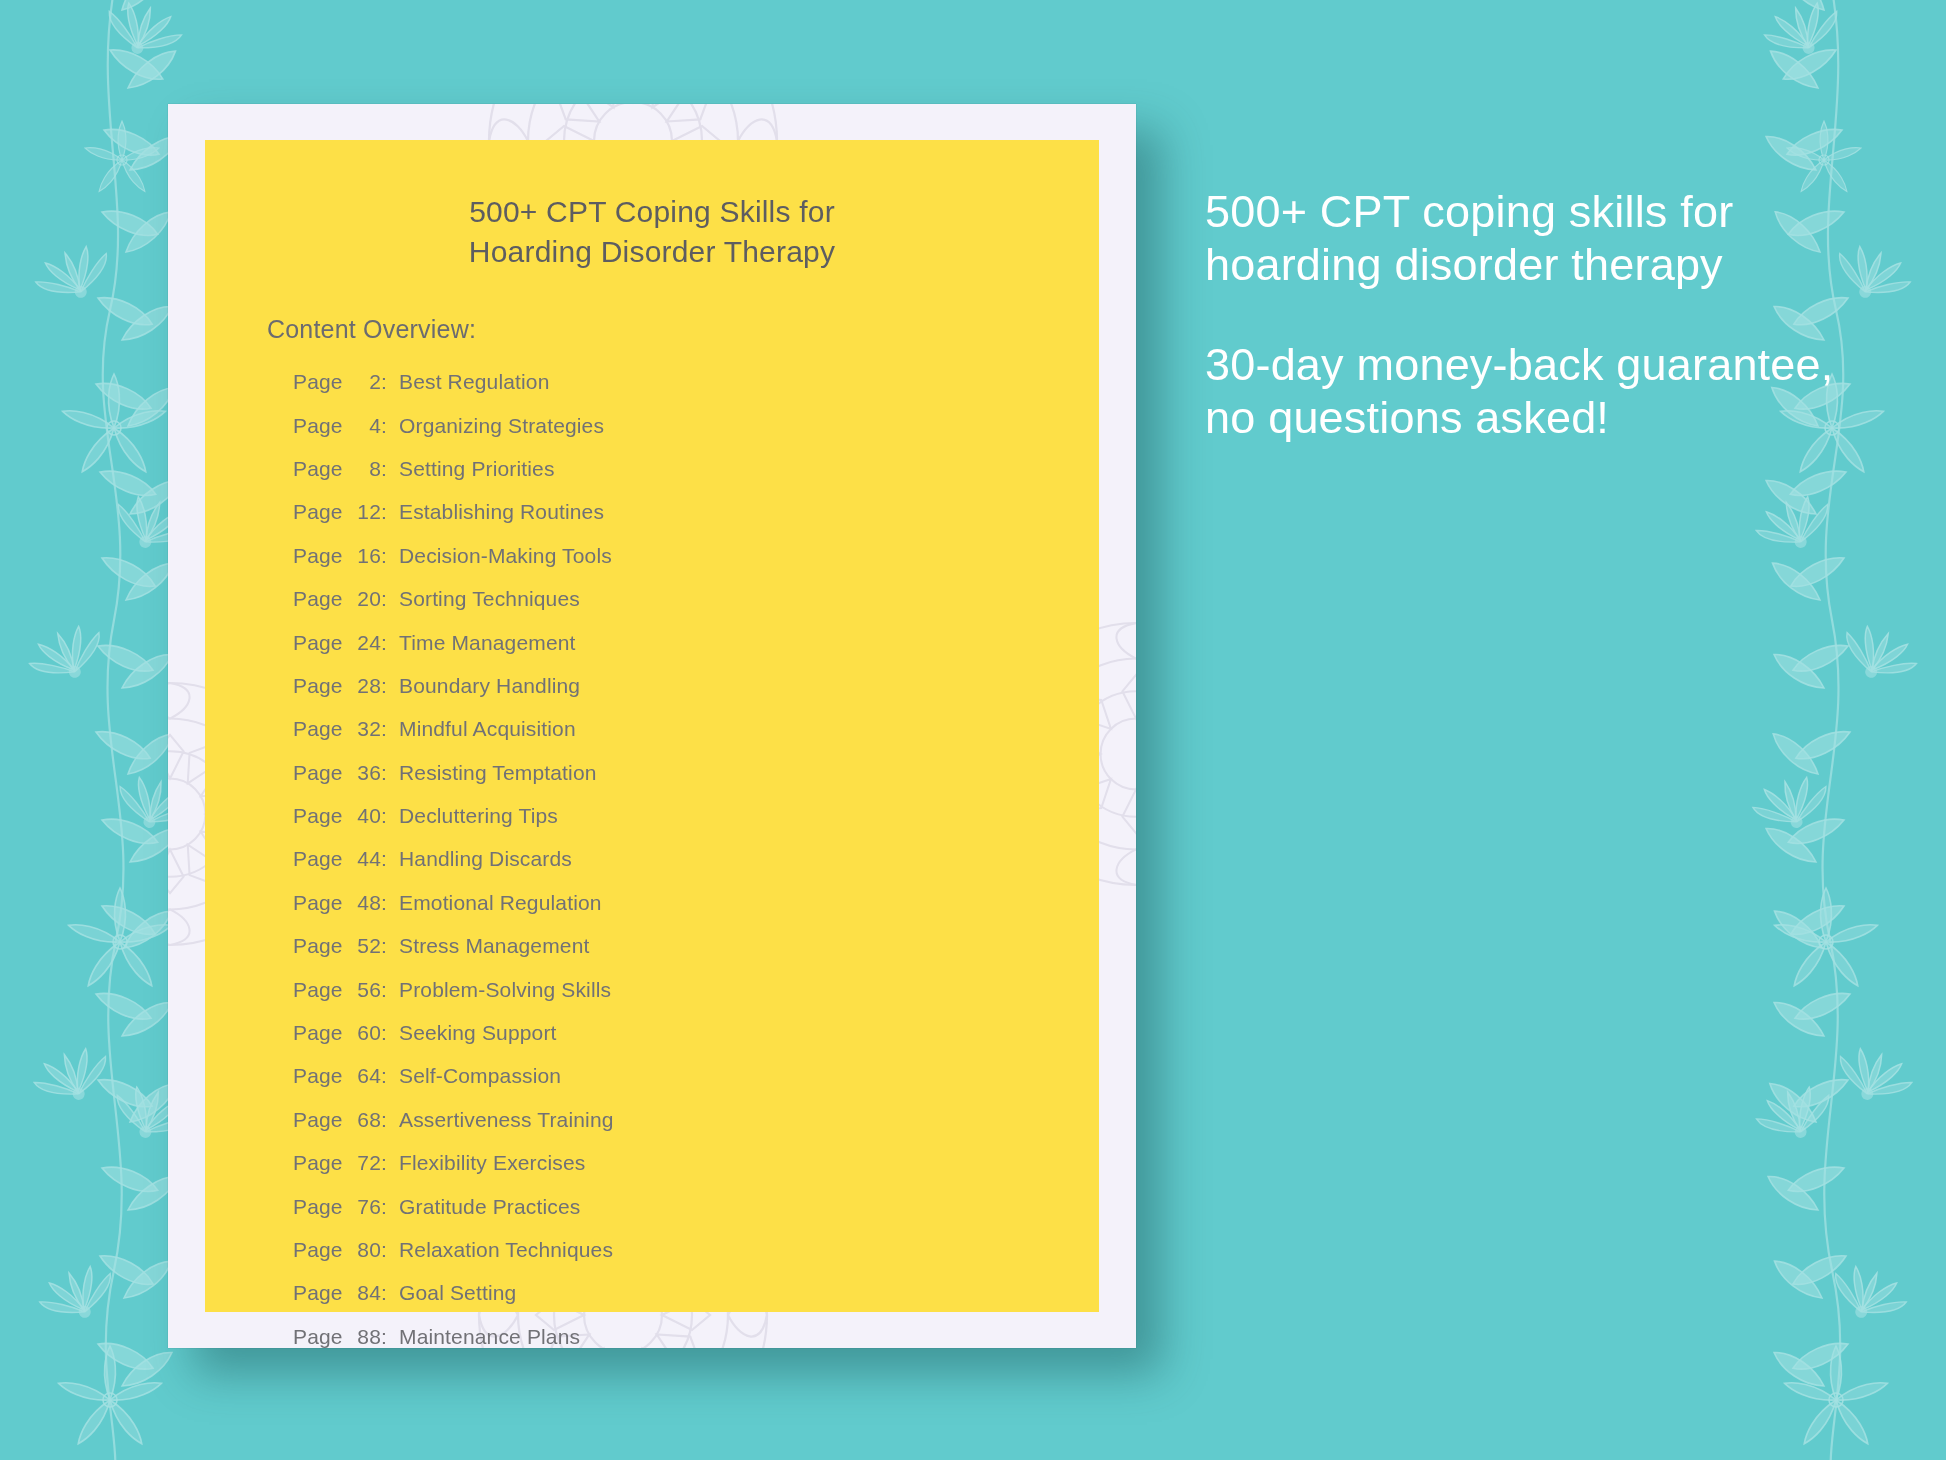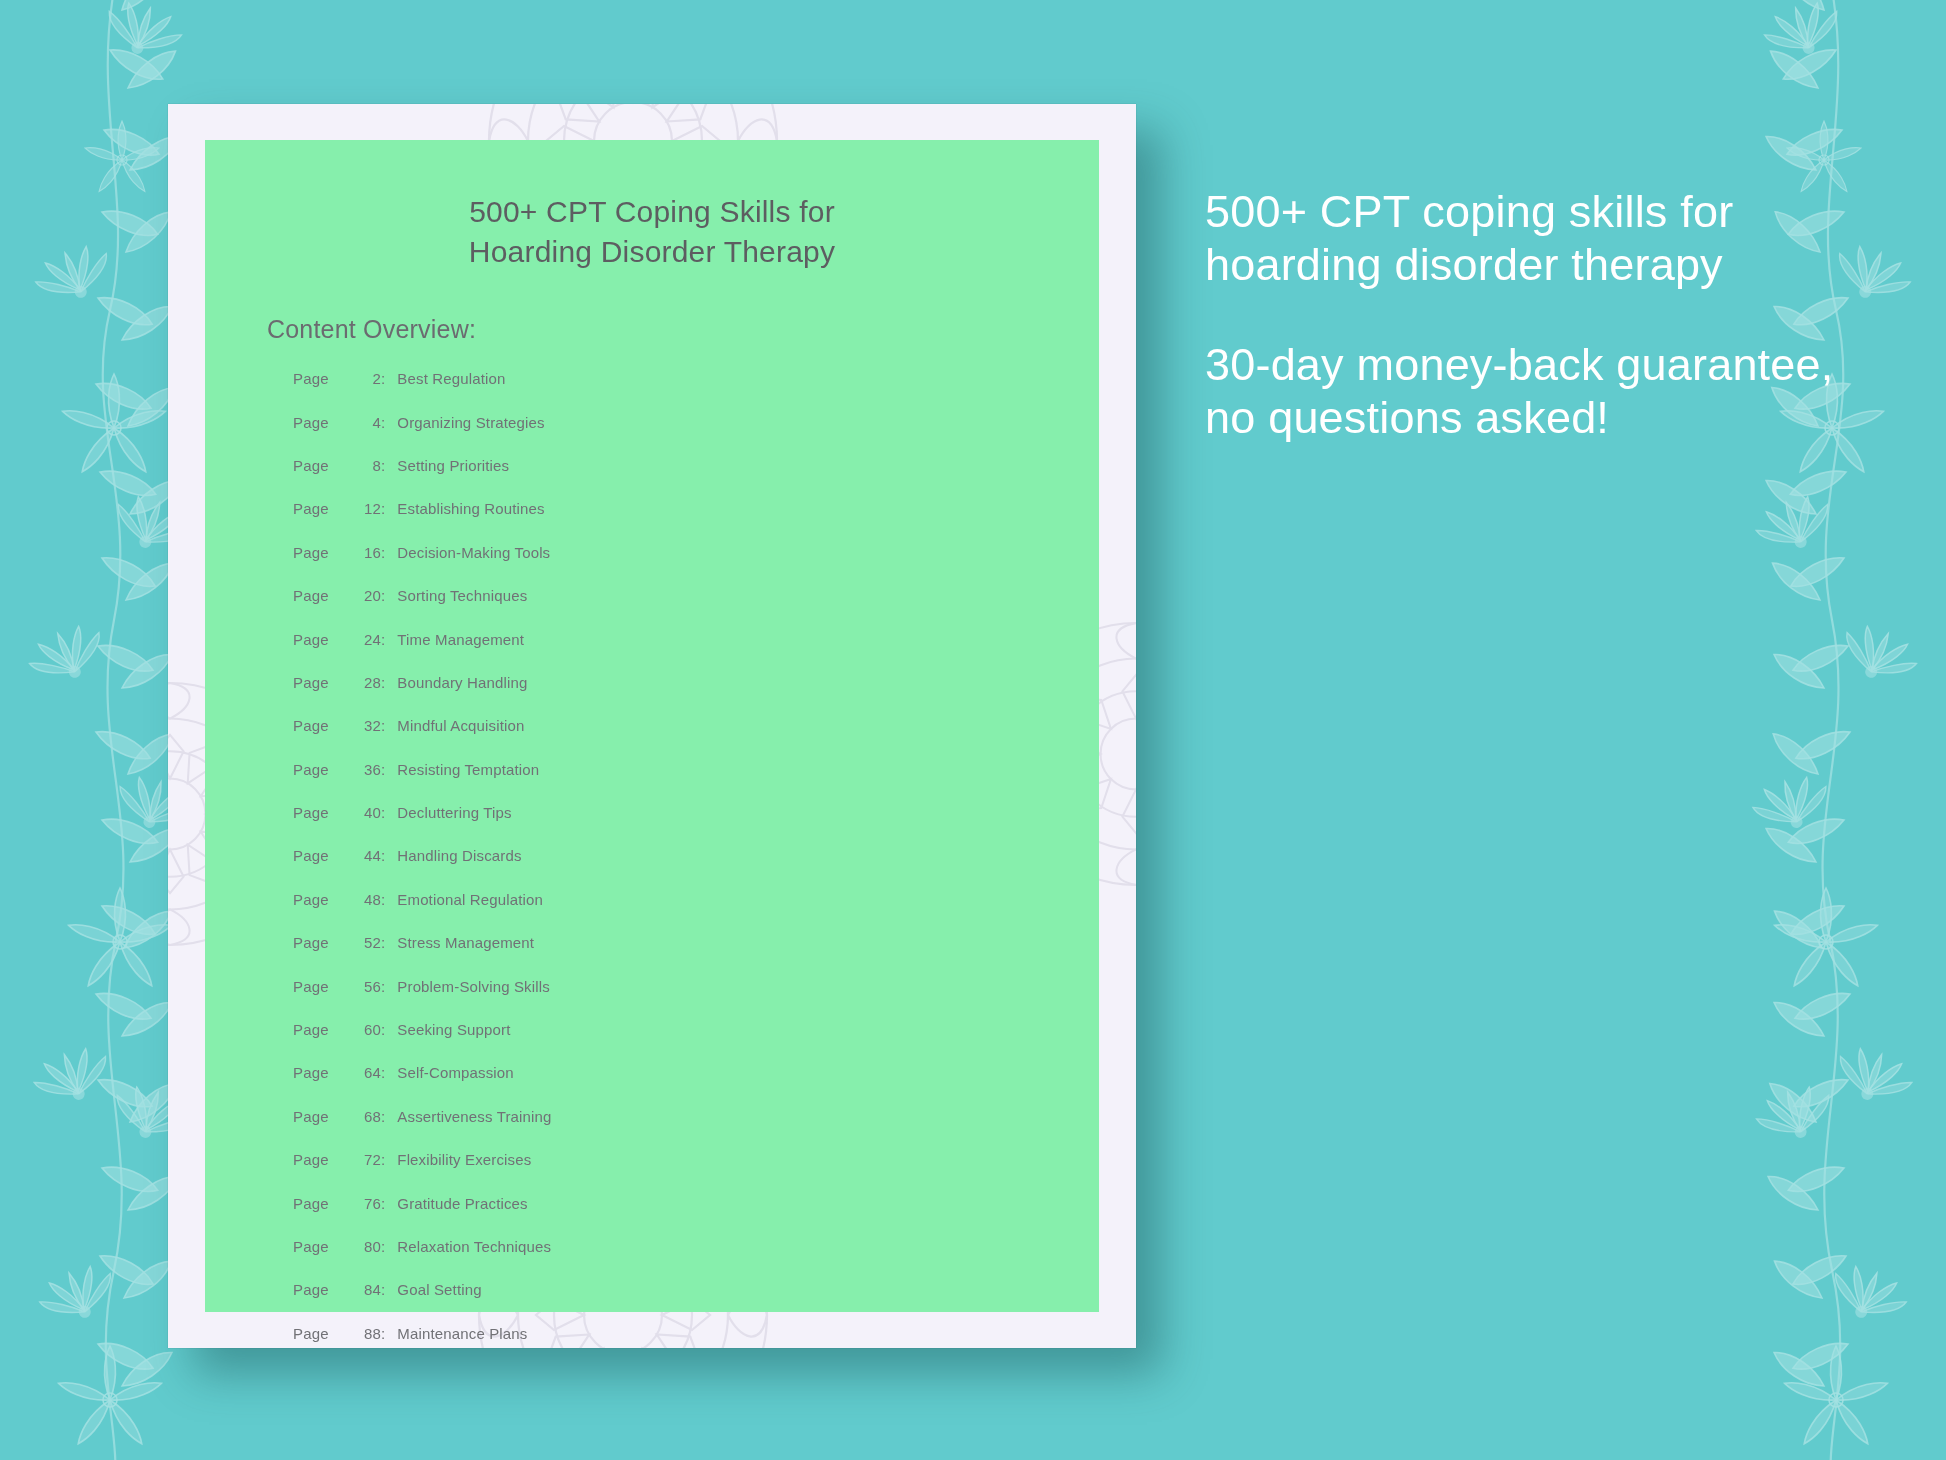--- a/index.html
+++ b/index.html
@@ -51,21 +51,21 @@
   .mandala.m-left  { top: 560px;   left: -148px; width: 300px; height: 300px; }
   .mandala.m-right { top: 500px;   right: -150px;width: 300px; height: 300px; }
   .mandala.m-bot   { bottom: -132px; left: 290px; width: 330px; height: 330px; }
 
   #page-sheet {
     position: absolute;
     left: 37px;
     top: 36px;
     width: 894px;
     height: 1172px;
-    background: #86efac;
+    background: #fde047;
   }
 
   #doc-title {
     margin: 0;
     padding: 52px 60px 0 60px;
     text-align: center;
     font-size: 30px;
     line-height: 1.32;
     font-weight: 400;
     color: #5d5d61;
@@ -85,21 +85,21 @@
   #toc-list {
     list-style: none;
     margin: 0;
     padding: 26px 0 0 0;
   }
   .toc-row {
     display: flex;
     align-items: baseline;
     padding: 0 0 0 88px;
     height: 43.4px;
-    font-size: 15px;
+    font-size: 21px;
     color: #717176;
     letter-spacing: 0.15px;
     white-space: nowrap;
   }
   .toc-page-label {
     display: inline-block;
     min-width: 54px;
     text-align: left;
   }
   .toc-page-num {

